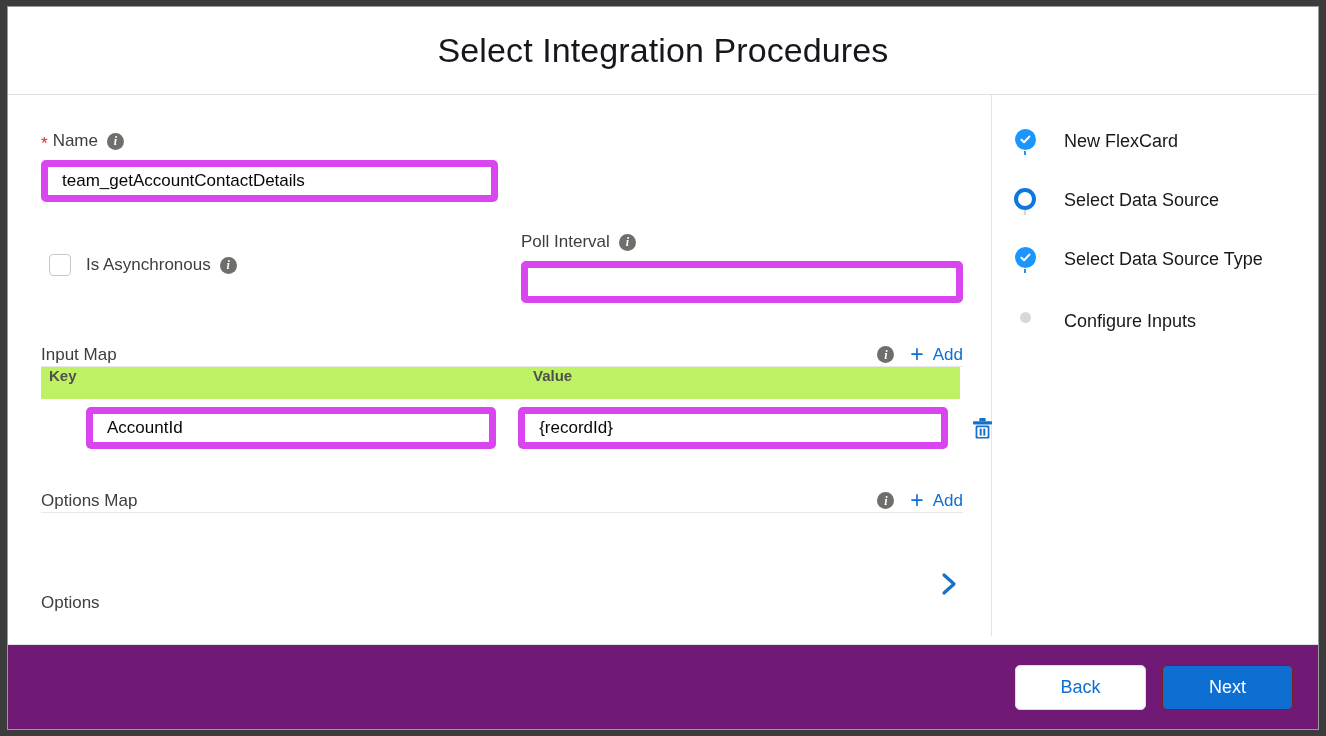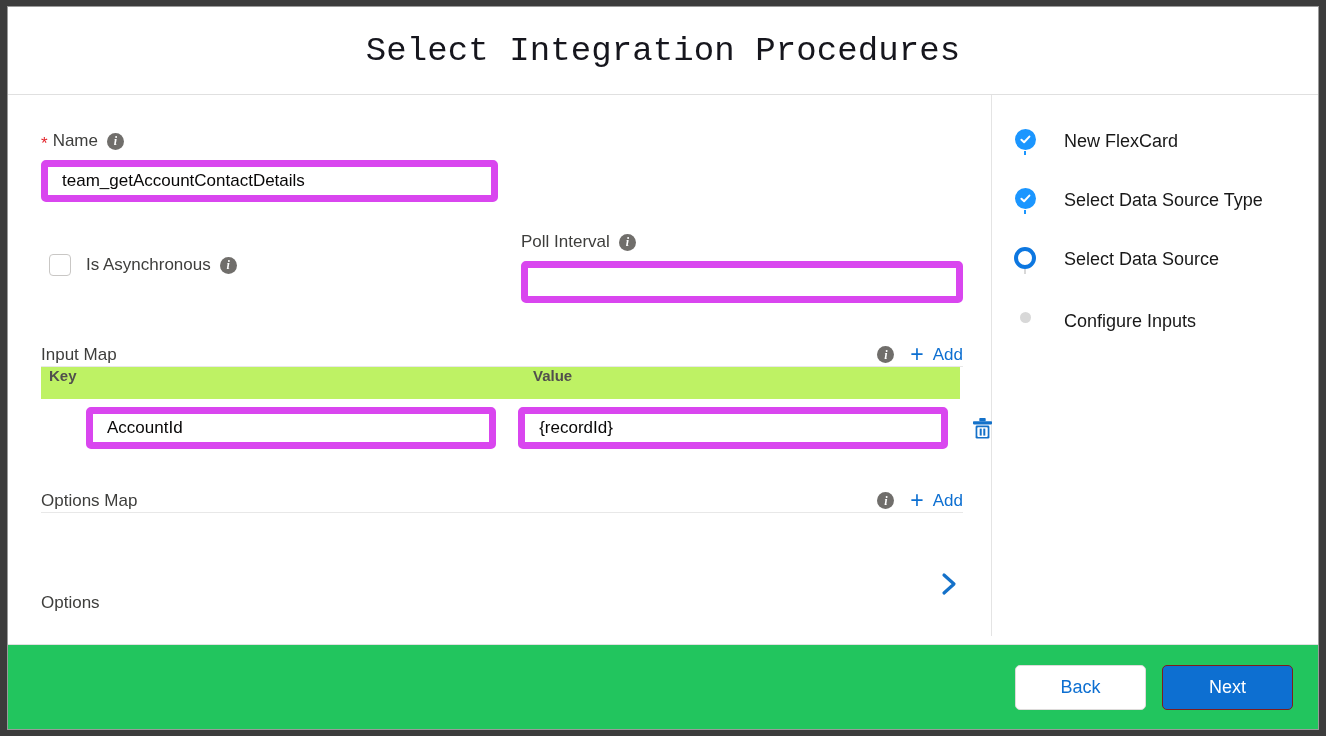--- a/index.html
+++ b/index.html
@@ -31,21 +31,20 @@
 
   
   .modal-header {
     height: 88px;
     min-height: 88px;
     border-bottom: 1px solid #e0e0e0;
     display: flex;
     align-items: center;
     justify-content: center;
     background: #fff;
-    font-family: Liberation Mono, monospace;
   }
   .modal-title {
     font-size: 34px;
     font-weight: 400;
     color: #16161d;
     letter-spacing: 0.1px;
   }
 
   
   .modal-body {
@@ -290,21 +289,21 @@
     margin-left: 26px;
     line-height: 22px;
     padding-top: 1px;
   }
   .step-label.pending { padding-top: 4px; }
 
   
   .modal-footer {
     height: 85px;
     min-height: 85px;
-    background: #22c55e;
+    background: #701a75;
     border-top: 1px solid #e0e0e0;
     display: flex;
     align-items: center;
     justify-content: flex-end;
     padding-right: 25px;
     gap: 16px;
   }
   .btn {
     height: 45px;
     border-radius: 5px;
@@ -438,40 +437,40 @@
                 <svg width="13" height="13" viewBox="0 0 13 13">
                   <path d="M2.4 6.7 L5.1 9.3 L10.4 3.6" stroke="#ffffff" stroke-width="2" fill="none" stroke-linecap="round" stroke-linejoin="round"></path>
                 </svg>
               </div>
             </div>
             <div class="step-label">New FlexCard</div>
           </div>
 
           <div class="step">
             <div class="step-marker">
+              <div class="connector gray"></div>
+              <div class="dot-current"></div>
+            </div>
+            <div class="step-label">Select Data Source</div>
+          </div>
+
+          <div class="step">
+            <div class="step-marker">
               <div class="connector"></div>
               <div class="dot-done">
                 <svg width="13" height="13" viewBox="0 0 13 13">
                   <path d="M2.4 6.7 L5.1 9.3 L10.4 3.6" stroke="#ffffff" stroke-width="2" fill="none" stroke-linecap="round" stroke-linejoin="round"></path>
                 </svg>
               </div>
             </div>
             <div class="step-label">Select Data Source Type</div>
           </div>
 
           <div class="step">
             <div class="step-marker">
-              <div class="connector gray"></div>
-              <div class="dot-current"></div>
-            </div>
-            <div class="step-label">Select Data Source</div>
-          </div>
-
-          <div class="step">
-            <div class="step-marker">
               <div class="dot-pending"></div>
             </div>
             <div class="step-label pending">Configure Inputs</div>
           </div>
 
         </div>
       </div>
 
     </div>
 

